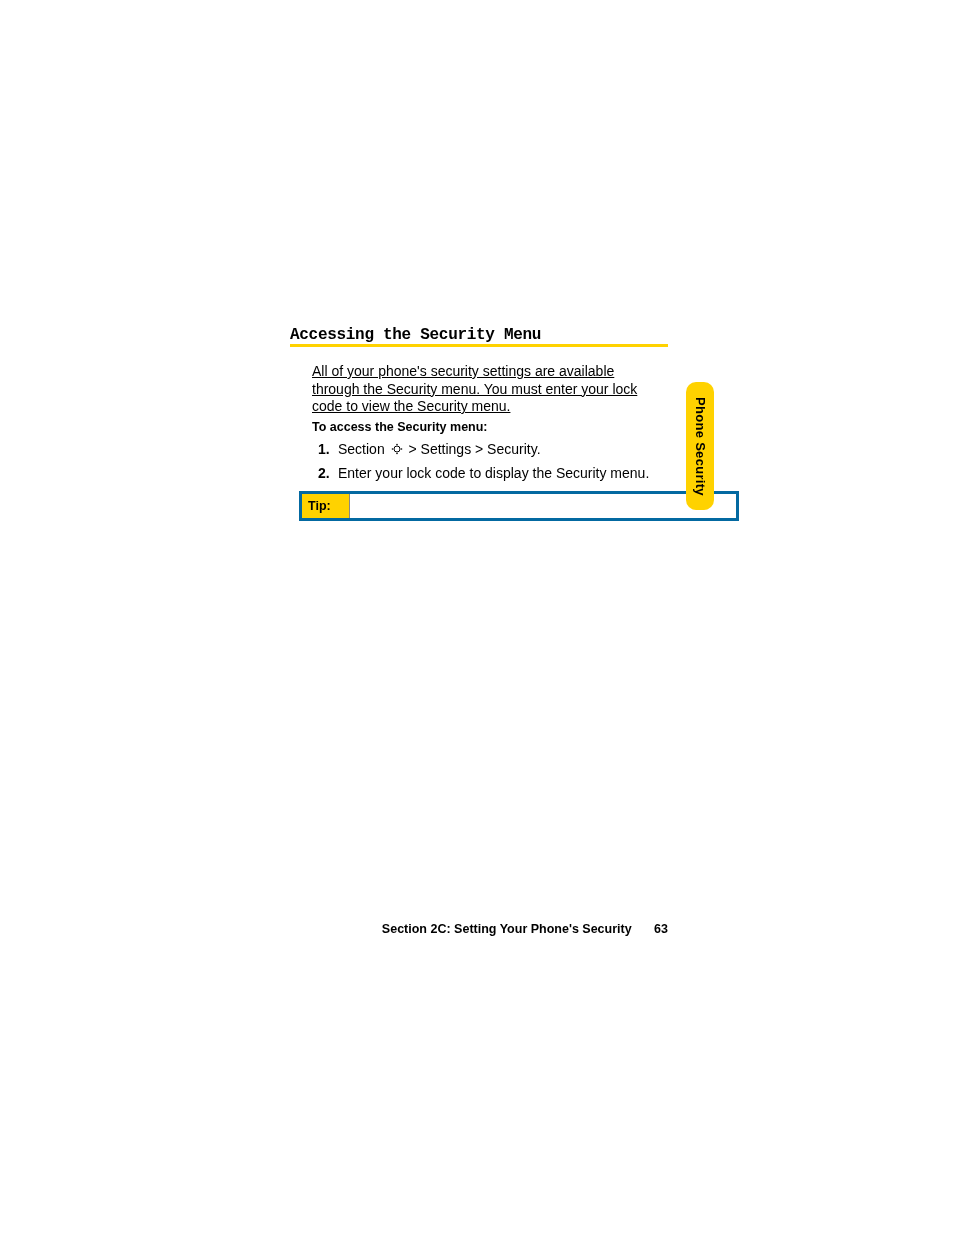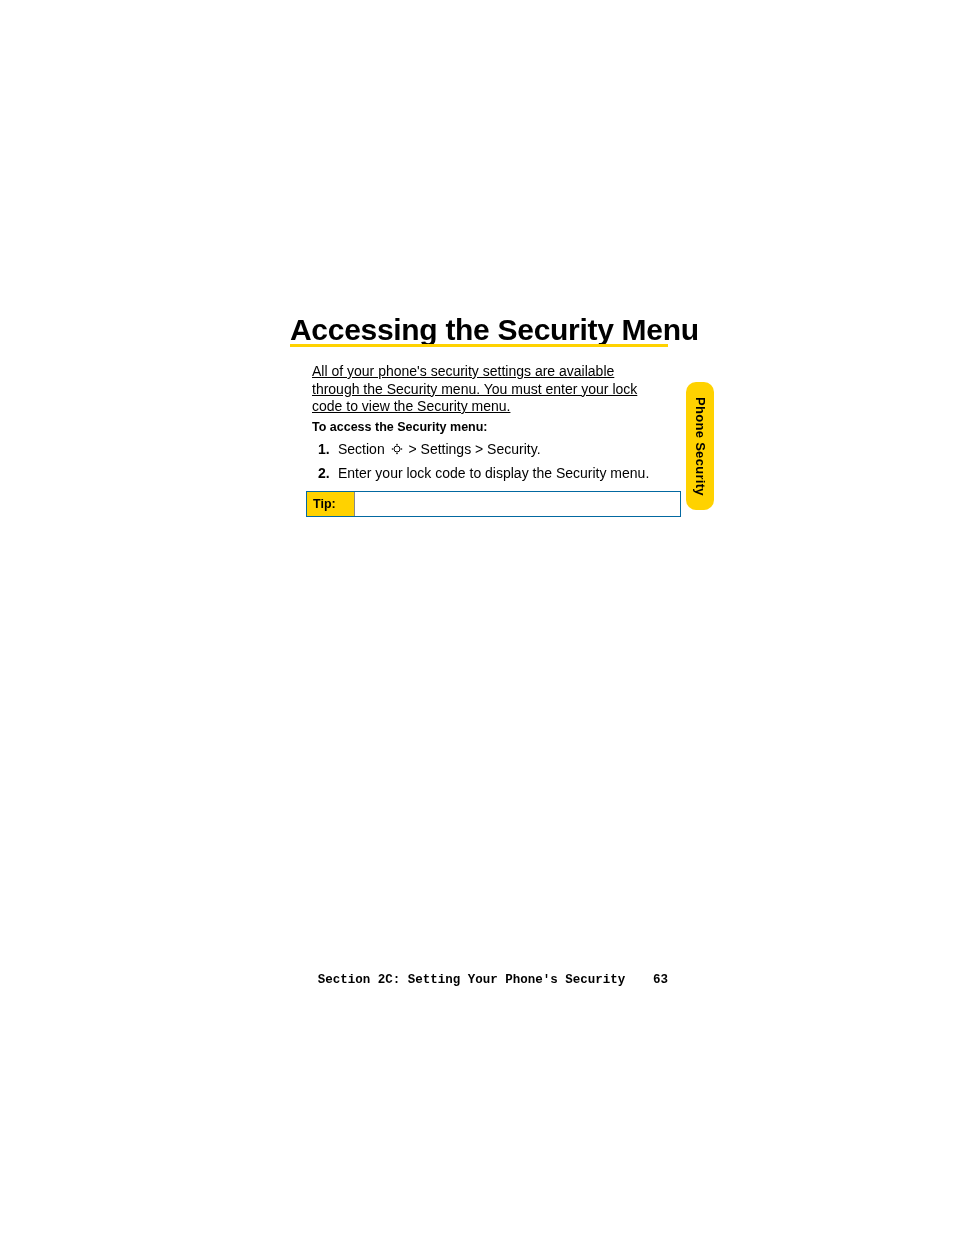--- a/index.html
+++ b/index.html
@@ -11,24 +11,24 @@
       width: 954px;
       height: 1235px;
       background: #ffffff;
       font-family: Georgia, 'Times New Roman', serif;
       position: relative;
       color: #000;
     }
     .page-heading {
       position: absolute;
       left: 290px;
-      top: 313px;
-      font-size: 30px;
+      top: 326px;
+      font-size: 16px;
       font-weight: bold;
-      font-family: Liberation Sans, sans-serif;
+      font-family: Liberation Mono, monospace;
       letter-spacing: -0.3px;
     }
     .heading-rule {
       position: absolute;
       left: 290px;
       top: 344px;
       width: 378px;
       height: 3px;
       background: #ffd200;
     }
@@ -71,25 +71,25 @@
     .step-text {
       flex: 1;
     }
     .nav-icon {
       display: inline-block;
       vertical-align: middle;
       margin: 0 2px;
     }
     .tip-box {
       position: absolute;
-      left: 306px;
+      left: 299px;
       top: 491px;
-      width: 375px;
+      width: 440px;
       display: flex;
-      border: 1px solid #0369a1;
+      border: 3px solid #0369a1;
     }
     .tip-label-cell {
       background: #ffd200;
       width: 48px;
       padding: 5px 6px;
       border-right: 1px solid #888;
       font-size: 12.5px;
       font-weight: bold;
       font-family: 'Segoe UI', Arial, sans-serif;
     }
@@ -115,25 +115,25 @@
     }
     .side-tab-text {
       writing-mode: vertical-rl;
       font-size: 13px;
       font-weight: bold;
       font-family: 'Segoe UI', Arial, sans-serif;
       letter-spacing: 0.3px;
     }
     .footer {
       position: absolute;
-      top: 970px;
+      top: 919px;
       left: 290px;
       width: 378px;
       text-align: right;
-      font-family: Liberation Mono, monospace;
+      font-family: Liberation Sans, sans-serif;
     }
     .footer-section {
       font-size: 12.5px;
       font-weight: bold;
     }
     .footer-page {
       font-size: 12.5px;
       font-weight: bold;
       margin-left: 18px;
     }

